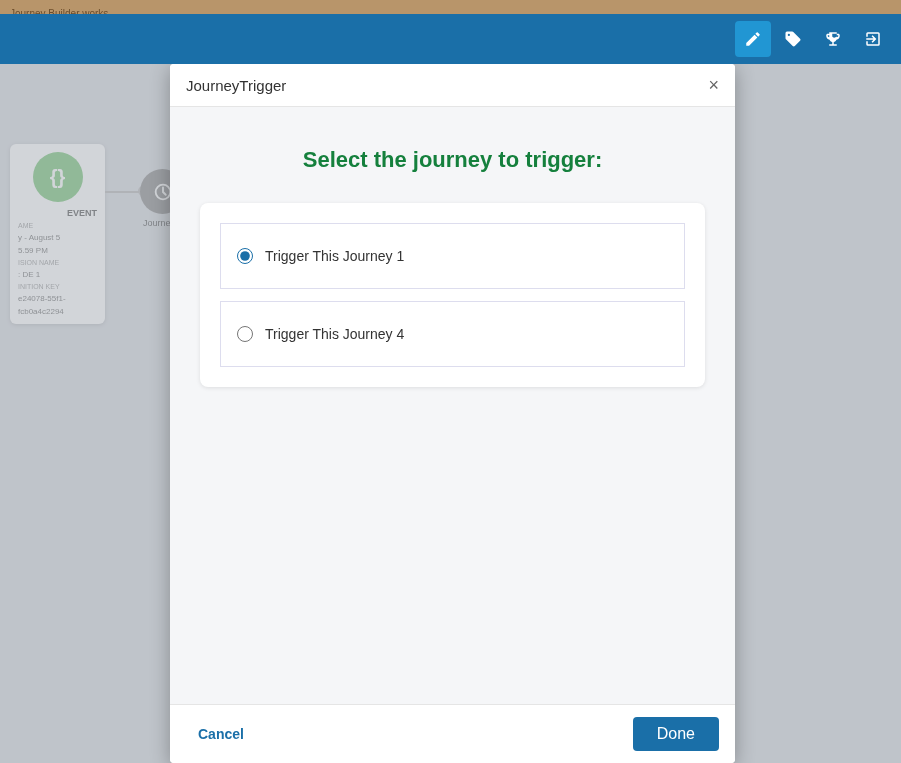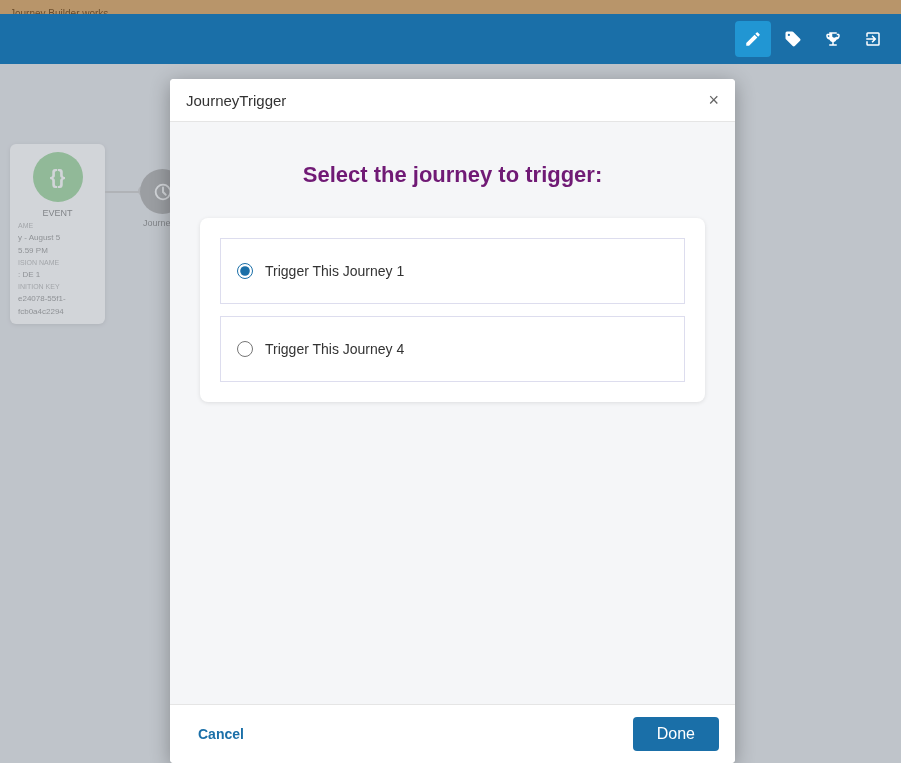--- a/index.html
+++ b/index.html
@@ -100,23 +100,23 @@
       align-items: center;
       justify-content: center;
       color: white;
       font-size: 20px;
       font-weight: bold;
       margin: 0 auto 6px;
     }
 
     .event-label {
       font-size: 9px;
-      font-weight: normal;
+      font-weight: bold;
       color: #333;
-      text-align: center;
+      text-align: right;
     }
 
     .event-detail {
       font-size: 8px;
       color: #555;
       margin-top: 4px;
     }
 
     .event-detail-label {
       font-size: 7px;
@@ -180,21 +180,21 @@
       background: rgba(180,185,192,0.6);
       display: flex;
       align-items: flex-start;
       justify-content: center;
       padding-top: 0;
     }
 
     
     .modal {
       position: absolute;
-      top: 15px;
+      top: 0;
       left: 170px;
       width: 565px;
       background: white;
       border-radius: 4px;
       box-shadow: 0 4px 20px rgba(0,0,0,0.3);
       display: flex;
       flex-direction: column;
       bottom: 0;
     }
 
@@ -226,21 +226,21 @@
     .modal-body {
       flex: 1;
       padding: 40px 30px 20px;
       background: #f5f6f8;
       overflow-y: auto;
     }
 
     .modal-heading {
       font-size: 22px;
       font-weight: bold;
-      color: #701a75;
+      color: #15803d;
       text-align: center;
       margin-bottom: 30px;
     }
 
     
     .options-panel {
       background: white;
       border-radius: 8px;
       padding: 20px;
       box-shadow: 0 1px 4px rgba(0,0,0,0.1);

